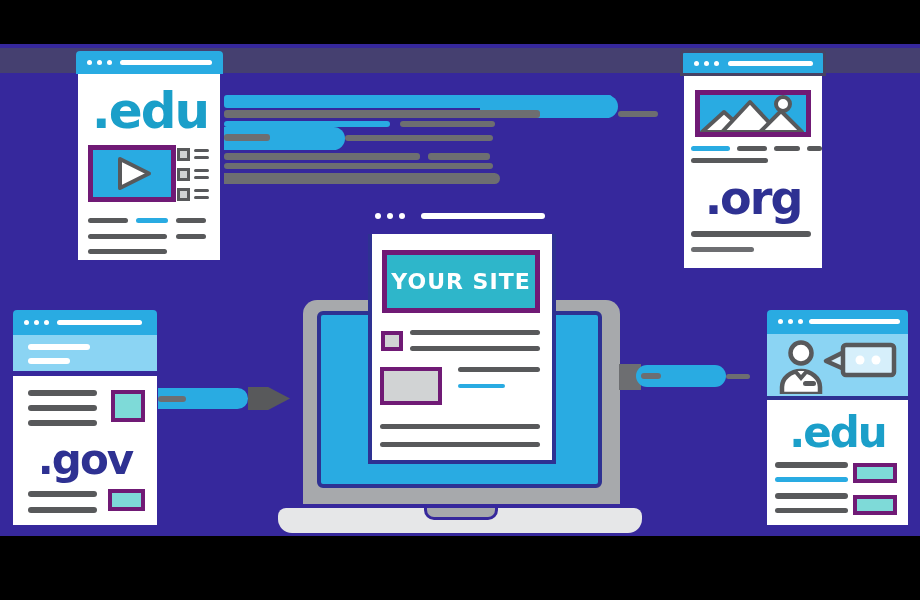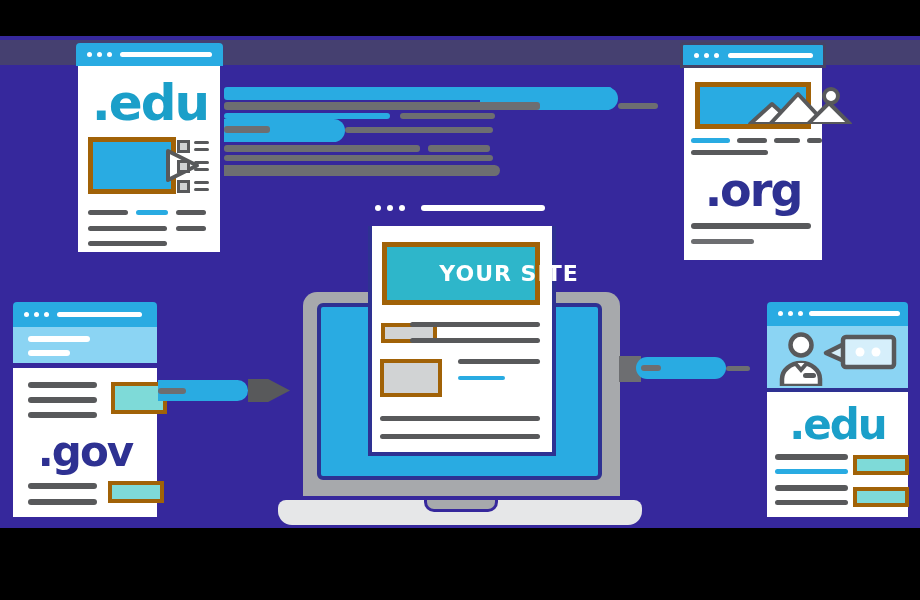--- a/index.html
+++ b/index.html
@@ -1,25 +1,25 @@
 <!DOCTYPE html>
 <html><head>
 <meta charset="utf-8">
 <style>
   html,body{margin:0;padding:0;background:#000;}
   #frame{position:relative;width:920px;height:600px;background:#000;overflow:hidden;
          font-family:"DejaVu Sans","Liberation Sans",sans-serif;}
-  #stage{position:absolute;left:0;top:36px;width:920px;height:492px;background:#36289c;}
+  #stage{position:absolute;left:0;top:44px;width:920px;height:492px;background:#36289c;}
   .abs{position:absolute;}
   .ln{position:absolute;border-radius:3px;}
   .dot{position:absolute;width:5px;height:5px;border-radius:50%;background:#fff;}
   .wline{position:absolute;height:5px;background:#fff;border-radius:3px;}
   .hdr{position:absolute;background:#29abe2;border-radius:4px 4px 0 0;}
   .card-body{position:absolute;background:#fff;}
-  .gbox{position:absolute;border:4px solid #a16207;box-sizing:border-box;padding-left:48px;}
+  .gbox{position:absolute;border:4px solid #701a75;box-sizing:border-box;}
   .title{position:absolute;font-weight:bold;letter-spacing:-2px;text-align:center;}
   .teal-t{color:#1b9fc9;}
   .indigo-t{color:#2e3192;}
   .chk-sq{position:absolute;width:13px;height:13px;border:3px solid #58595b;background:#d1d3d4;box-sizing:border-box;}
   .chk-l{position:absolute;width:15px;height:3px;background:#58595b;border-radius:2px;}
 </style>
 </head>
 <body>
 
 <div id="frame">

